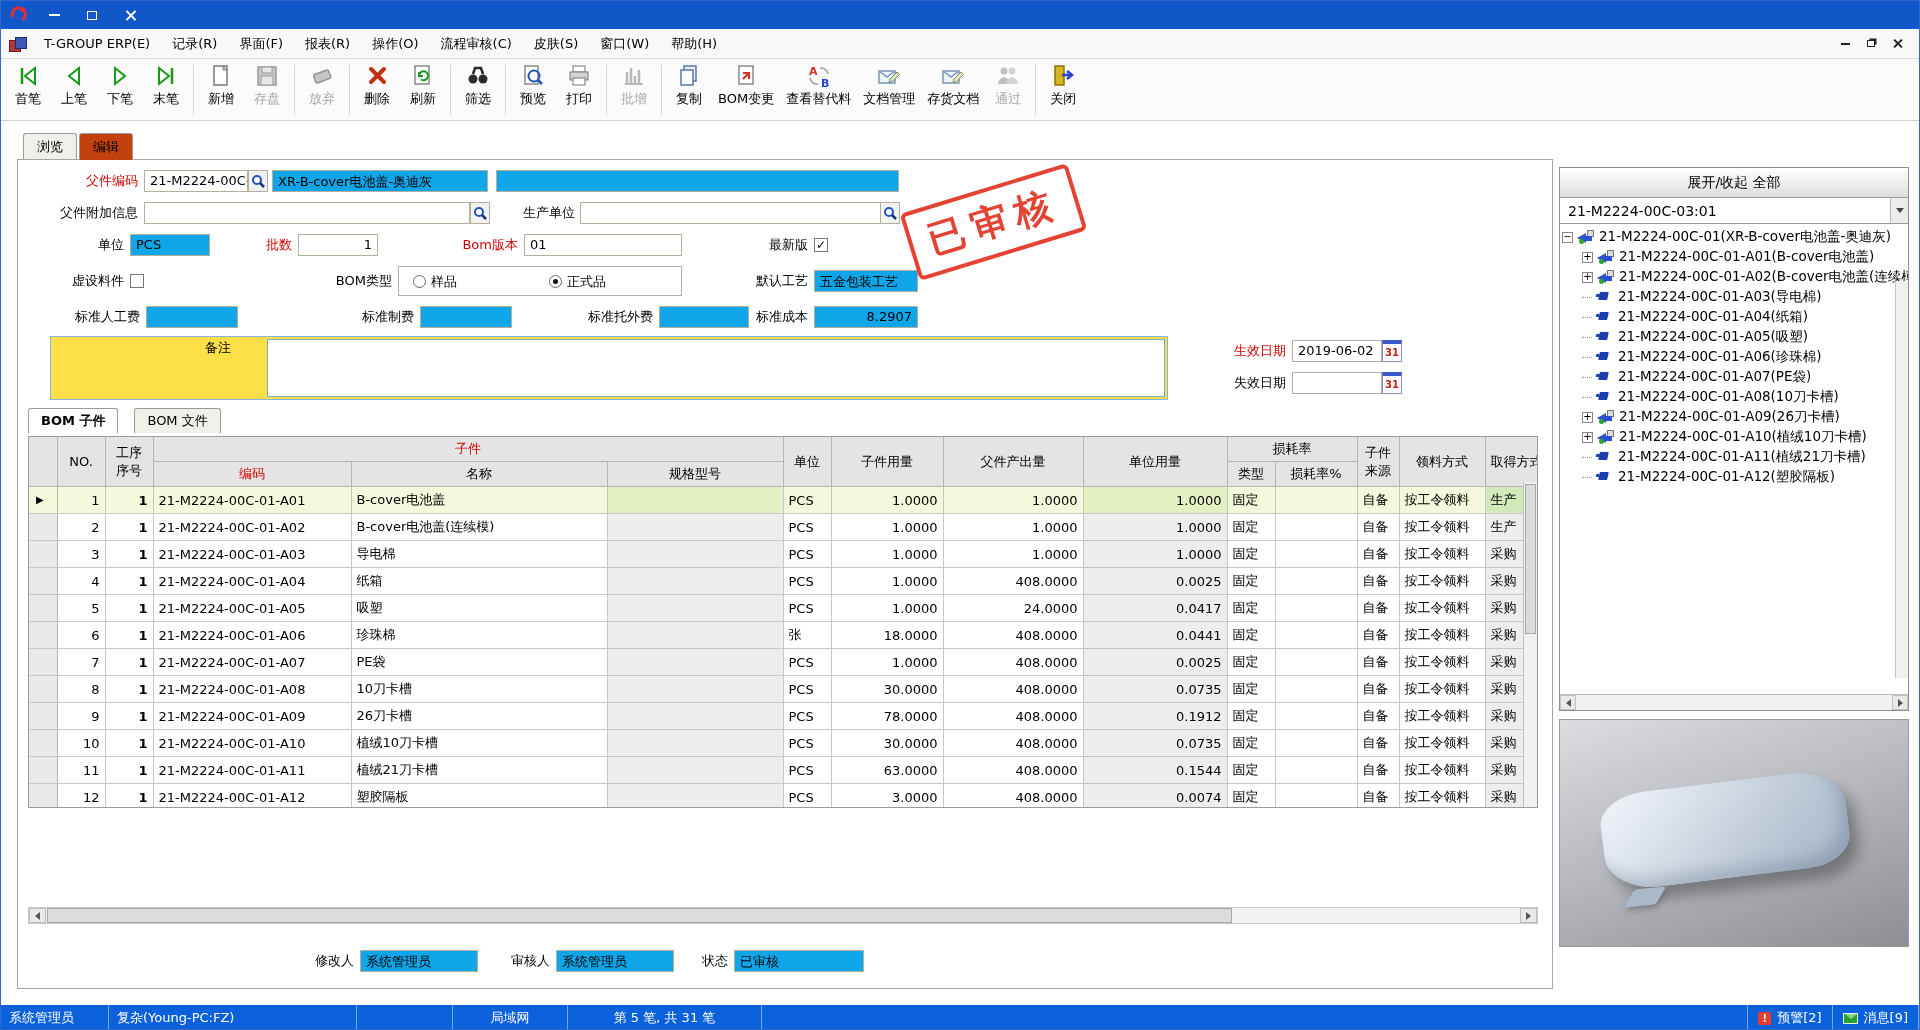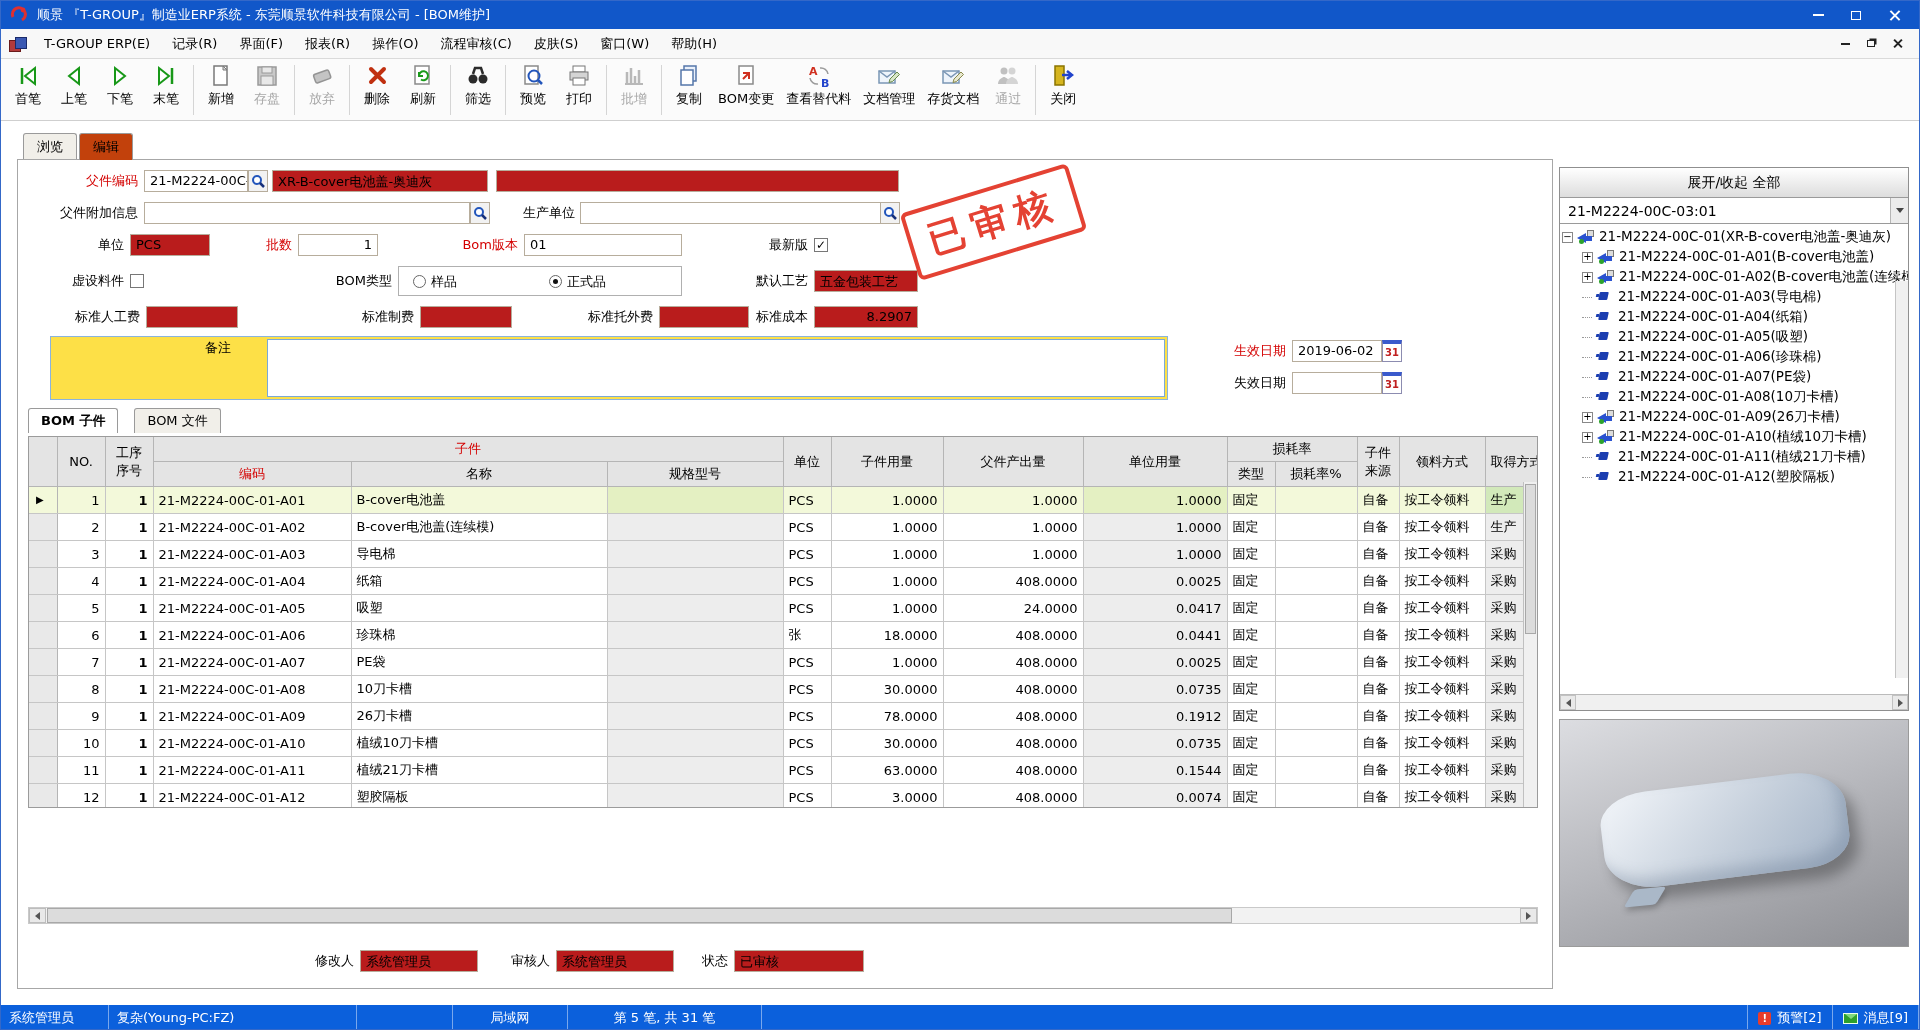--- a/index.html
+++ b/index.html
@@ -41,21 +41,21 @@
   .tsep{width:1px;background:#d5d5d5;height:50px;margin:3px 4px;flex:none}
   
   .tabs-row{position:absolute;top:132px;left:22px;display:flex;z-index:3}
   .tab{padding:4px 13px;border:1px solid #9a9a9a;border-bottom:none;background:#f1efe9;border-radius:3px 3px 0 0;margin-right:2px;height:26px}
   .tab.active{background:#c2410c;font-weight:normal;height:27px}
   
   .edit-panel{position:absolute;top:158px;left:16px;width:1536px;height:830px;border:1px solid #a7a7a7;background:#fff}
   .flabel{position:absolute;height:22px;line-height:22px;text-align:right;white-space:nowrap}
   .flabel.red{color:#d40000}
   .fld{position:absolute;height:22px;border:1px solid #b7ad9c;background:#fff;padding:2px 5px;white-space:nowrap;overflow:hidden}
-  .fld.ro{background:#b91c1c}
+  .fld.ro{background:#0ea5e9}
   .fld.num{text-align:right}
   .lk{position:absolute;width:20px;height:22px;border:1px solid #b7ad9c;background:#f2f2f2;display:flex;align-items:center;justify-content:center}
   .cal{position:absolute;width:20px;height:22px;border:1px solid #8c8cb0;border-top:4px solid #3a5acc;background:#fff;color:#c02020;font-size:10px;font-weight:bold;display:flex;align-items:center;justify-content:center}
   .cb{position:absolute;width:14px;height:14px;border:1px solid #777;background:#fff;display:flex;align-items:center;justify-content:center;font-size:12px;line-height:1}
   .cb.checked::before{content:"✓";font-weight:bold}
   .groupbox{position:absolute;border:1px solid #b0b0b0;background:#fff}
   .rd{width:13px;height:13px;border:1px solid #666;border-radius:50%;background:#fff;position:relative;display:inline-block;vertical-align:-2px;margin-right:5px}
   .rd.sel::after{content:"";position:absolute;left:3px;top:3px;right:3px;bottom:3px;background:#111;border-radius:50%}
   .radio-opt{position:absolute;top:6px;white-space:nowrap}
   .remark-wrap{position:absolute;left:32px;top:176px;width:1118px;height:64px;background:#fde047;border:1px solid #8ab4dd}
@@ -143,21 +143,20 @@
 
 <div id="app">
 
   <div class="titlebar">
     <span class="logo">
       <svg width="20" height="20" viewBox="0 0 20 20">
           <path d="M4 12a6.5 6.5 0 1 1 9 3" fill="none" stroke="#e03030" stroke-width="3"></path>
           <circle cx="14" cy="5" r="2.4" fill="#e03030"></circle>
         </svg>
     </span>
-    <span class="t-text">顺景 『T-GROUP』制造业ERP系统 - 东莞顺景软件科技有限公司 - [BOM维护]</span>
     <span class="win-controls">
       <span class="win-btn">
           <i class="g-min"></i>
         </span>
       <span class="win-btn">
           <i class="g-max"></i>
         </span>
       <span class="win-btn">
           <i class="g-x"></i>
         </span>

